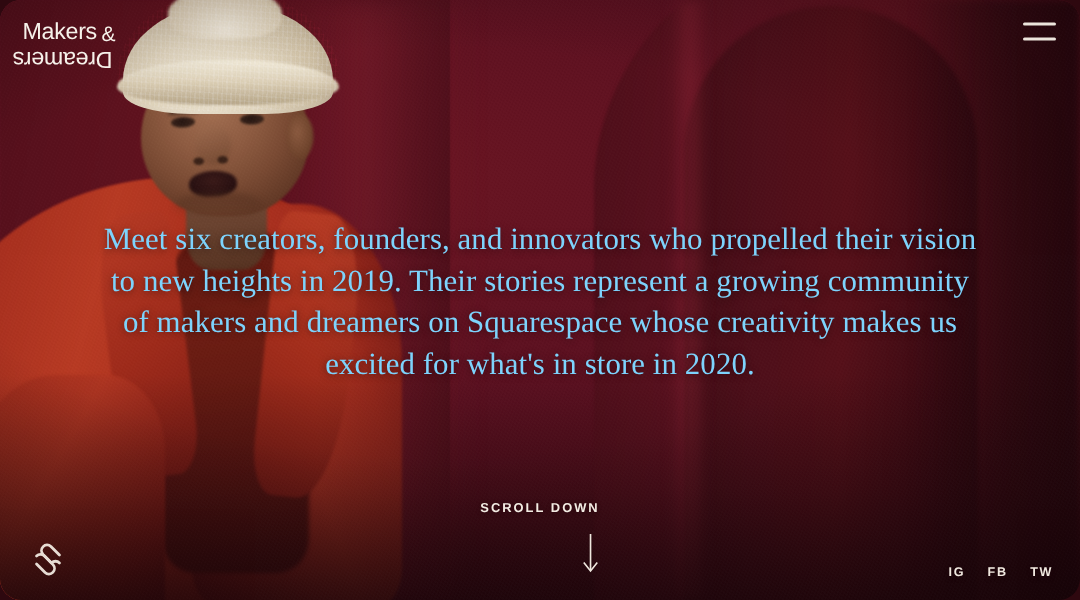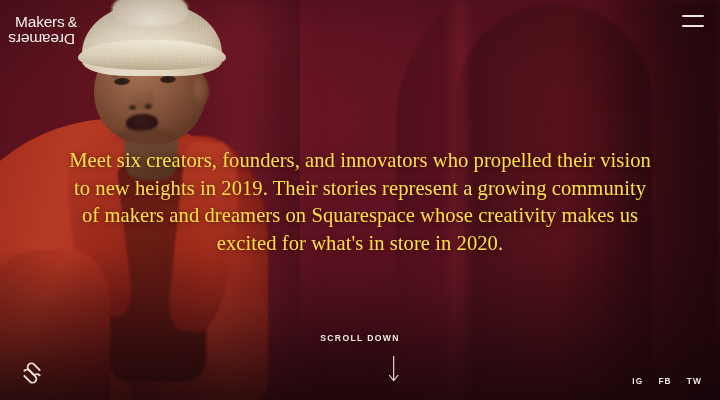--- a/index.html
+++ b/index.html
@@ -9,20 +9,21 @@
     overflow:hidden;
     background:#2e080f;
     font-family:"Liberation Sans", sans-serif;
   }
 
   #stage {
     position:relative;
     width:720px; height:400px;
     overflow:hidden;
     background:#4a0f18;
+    border-radius:14px;
   }
 
   
 
   
   .wall-base {
     position:absolute; inset:0;
     background:
       radial-gradient(120% 90% at 34% 30%, #6b1522 0%, #5a1020 42%, #470c17 72%, #360a12 100%);
   }
@@ -250,21 +251,21 @@
   }
   .hamburger span { display:block; height:2px; background:#ece5dc; border-radius:1px; }
   .hamburger span:nth-child(1) { width:22px; }
   .hamburger span:nth-child(2) { width:22px; }
 
   
   .headline {
     position:absolute; left:50%; top:147px; transform:translateX(-50%);
     width:592px;
     text-align:center;
-    color:#fde047;
+    color:#7dd3fc;
     font-family:"Liberation Serif", "DejaVu Serif", serif;
     font-size:20.6px;
     line-height:27.5px;
     letter-spacing:.05px;
     text-shadow:0 1px 5px rgba(30,4,9,.55);
     user-select:none;
   }
 
   
   .scroll-wrap {

